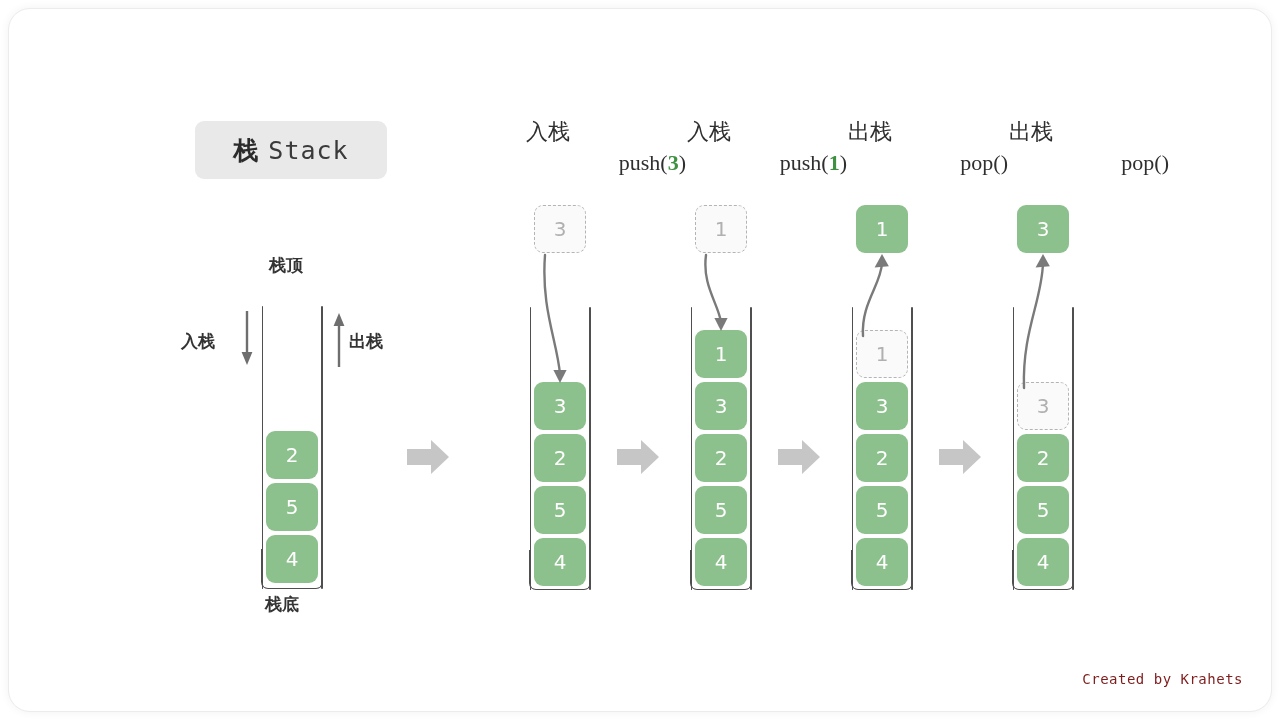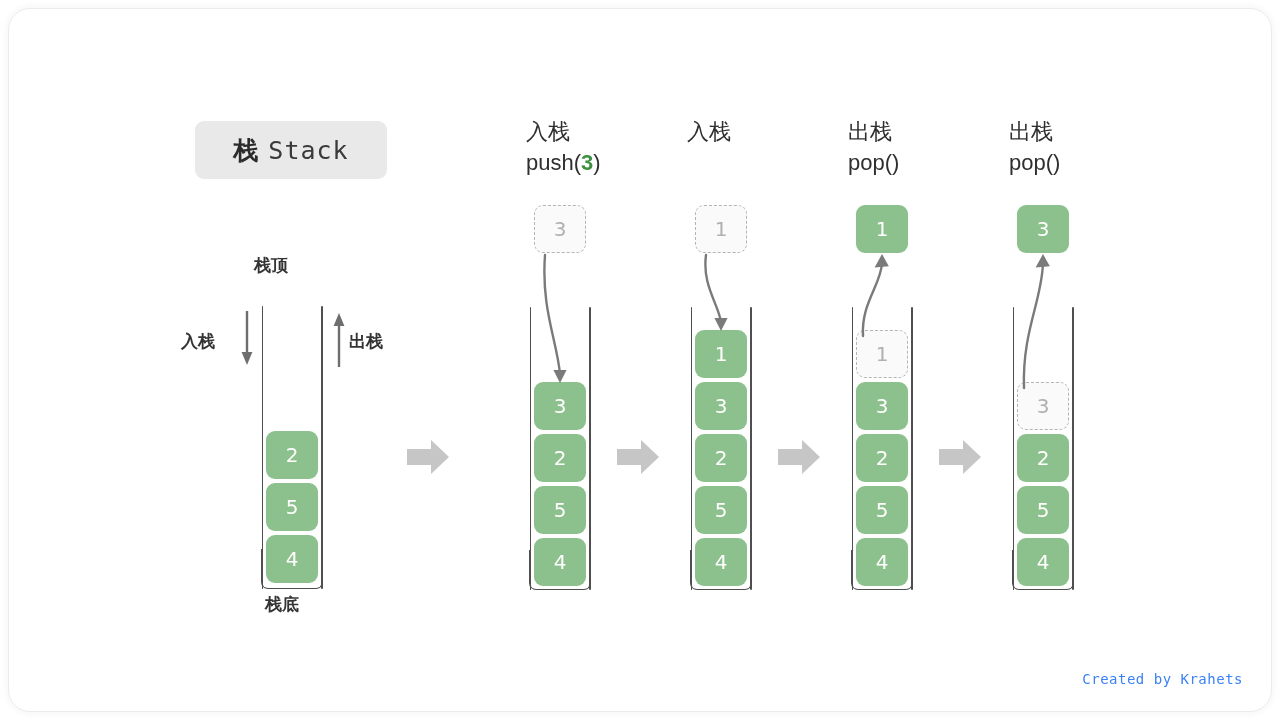--- a/index.html
+++ b/index.html
@@ -64,25 +64,26 @@
     text-align: left;
   }
   .col-head .line1 {
     font-family: "DejaVu Sans", sans-serif;
     font-size: 22px;
     color: #2f2f2f;
     line-height: 30px;
     white-space: nowrap;
   }
   .col-head .line2 {
-    font-family: Liberation Sans, sans-serif;
+    font-family: Liberation Serif, serif;
     font-size: 22px;
     color: #2f2f2f;
     line-height: 32px;
     white-space: nowrap;
+    text-align: right;
   }
   .col-head .line2 .arg { color: #3d9140; font-weight: bold; }
   .stack-frame {
     position: absolute;
     left: 0; top: 0;
     width: 62px;
     height: 283px;
   }
   .stack-frame .side {
     position: absolute;
@@ -125,21 +126,21 @@
   }
 
   
   .block-arrow { width: 46px; height: 40px; }
 
   
   #footer {
     right: 28px; bottom: 24px;
     font-family: "DejaVu Sans Mono", monospace;
     font-size: 14px;
-    color: #3b82f6;
+    color: #7f1d1d;
     letter-spacing: 0.5px;
   }
 
   svg { display: block; overflow: visible; }
 </style>
 </head>
 <body>
 
 <div id="card">
 
@@ -158,21 +159,21 @@
         <span>2</span>
       </div>
     <div class="cell solid" style="left:5px; top:177px;">
         <span>5</span>
       </div>
     <div class="cell solid" style="left:5px; top:229px;">
         <span>4</span>
       </div>
   </div>
 
-  <div class="abs cjk-label" style="left:245px; top:245px;">栈顶</div>
+  <div class="abs cjk-label" style="left:260px; top:245px;">栈顶</div>
   <div class="abs cjk-label" style="left:256px; top:584px;">栈底</div>
 
   <div class="abs cjk-label" style="left:172px; top:321px;">入栈</div>
   <div class="abs" style="left:228px; top:300px;">
     <svg width="20" height="60" viewBox="0 0 20 60">
       <line x1="10" y1="2" x2="10" y2="46" stroke="#6e6e6e" stroke-width="2.4"></line>
       <path d="M 10 56 L 4.6 43 L 15.4 43 Z" fill="#6e6e6e"></path>
     </svg>
   </div>
 
@@ -233,20 +234,21 @@
         <span>3</span>
       </div>
       <div class="abs" style="left: 510px; top: 190px; pointer-events: none;">
         <svg width="120" height="260" viewBox="0 0 120 260">
           <path d="M 26 56 C 22 109.55000000000001, 38 141.68, 41 175" fill="none" stroke="#7a7a7a" stroke-width="2.4" stroke-linecap="round"></path>
           <path d="M 41 184 L 34.4 171 L 47.6 171 Z" fill="#7a7a7a"></path>
         </svg>
       </div>
       <div class="abs col-head" style="left: 678px; top: 108px;">
         <div class="line1">入栈</div>
+        <div class="line2"><span>push(</span><span class="arg">1</span><span>)</span></div>
       </div>
       <div class="abs" style="left: 681px; top: 298px; width: 62px; height: 283px;">
         <div class="stack-frame">
           <div class="side l"></div>
           <div class="side r"></div>
           <div class="u"></div>
         </div>
         <div class="cell solid" style="left: 5px; top: 23px;">
           <span>1</span>
         </div>

